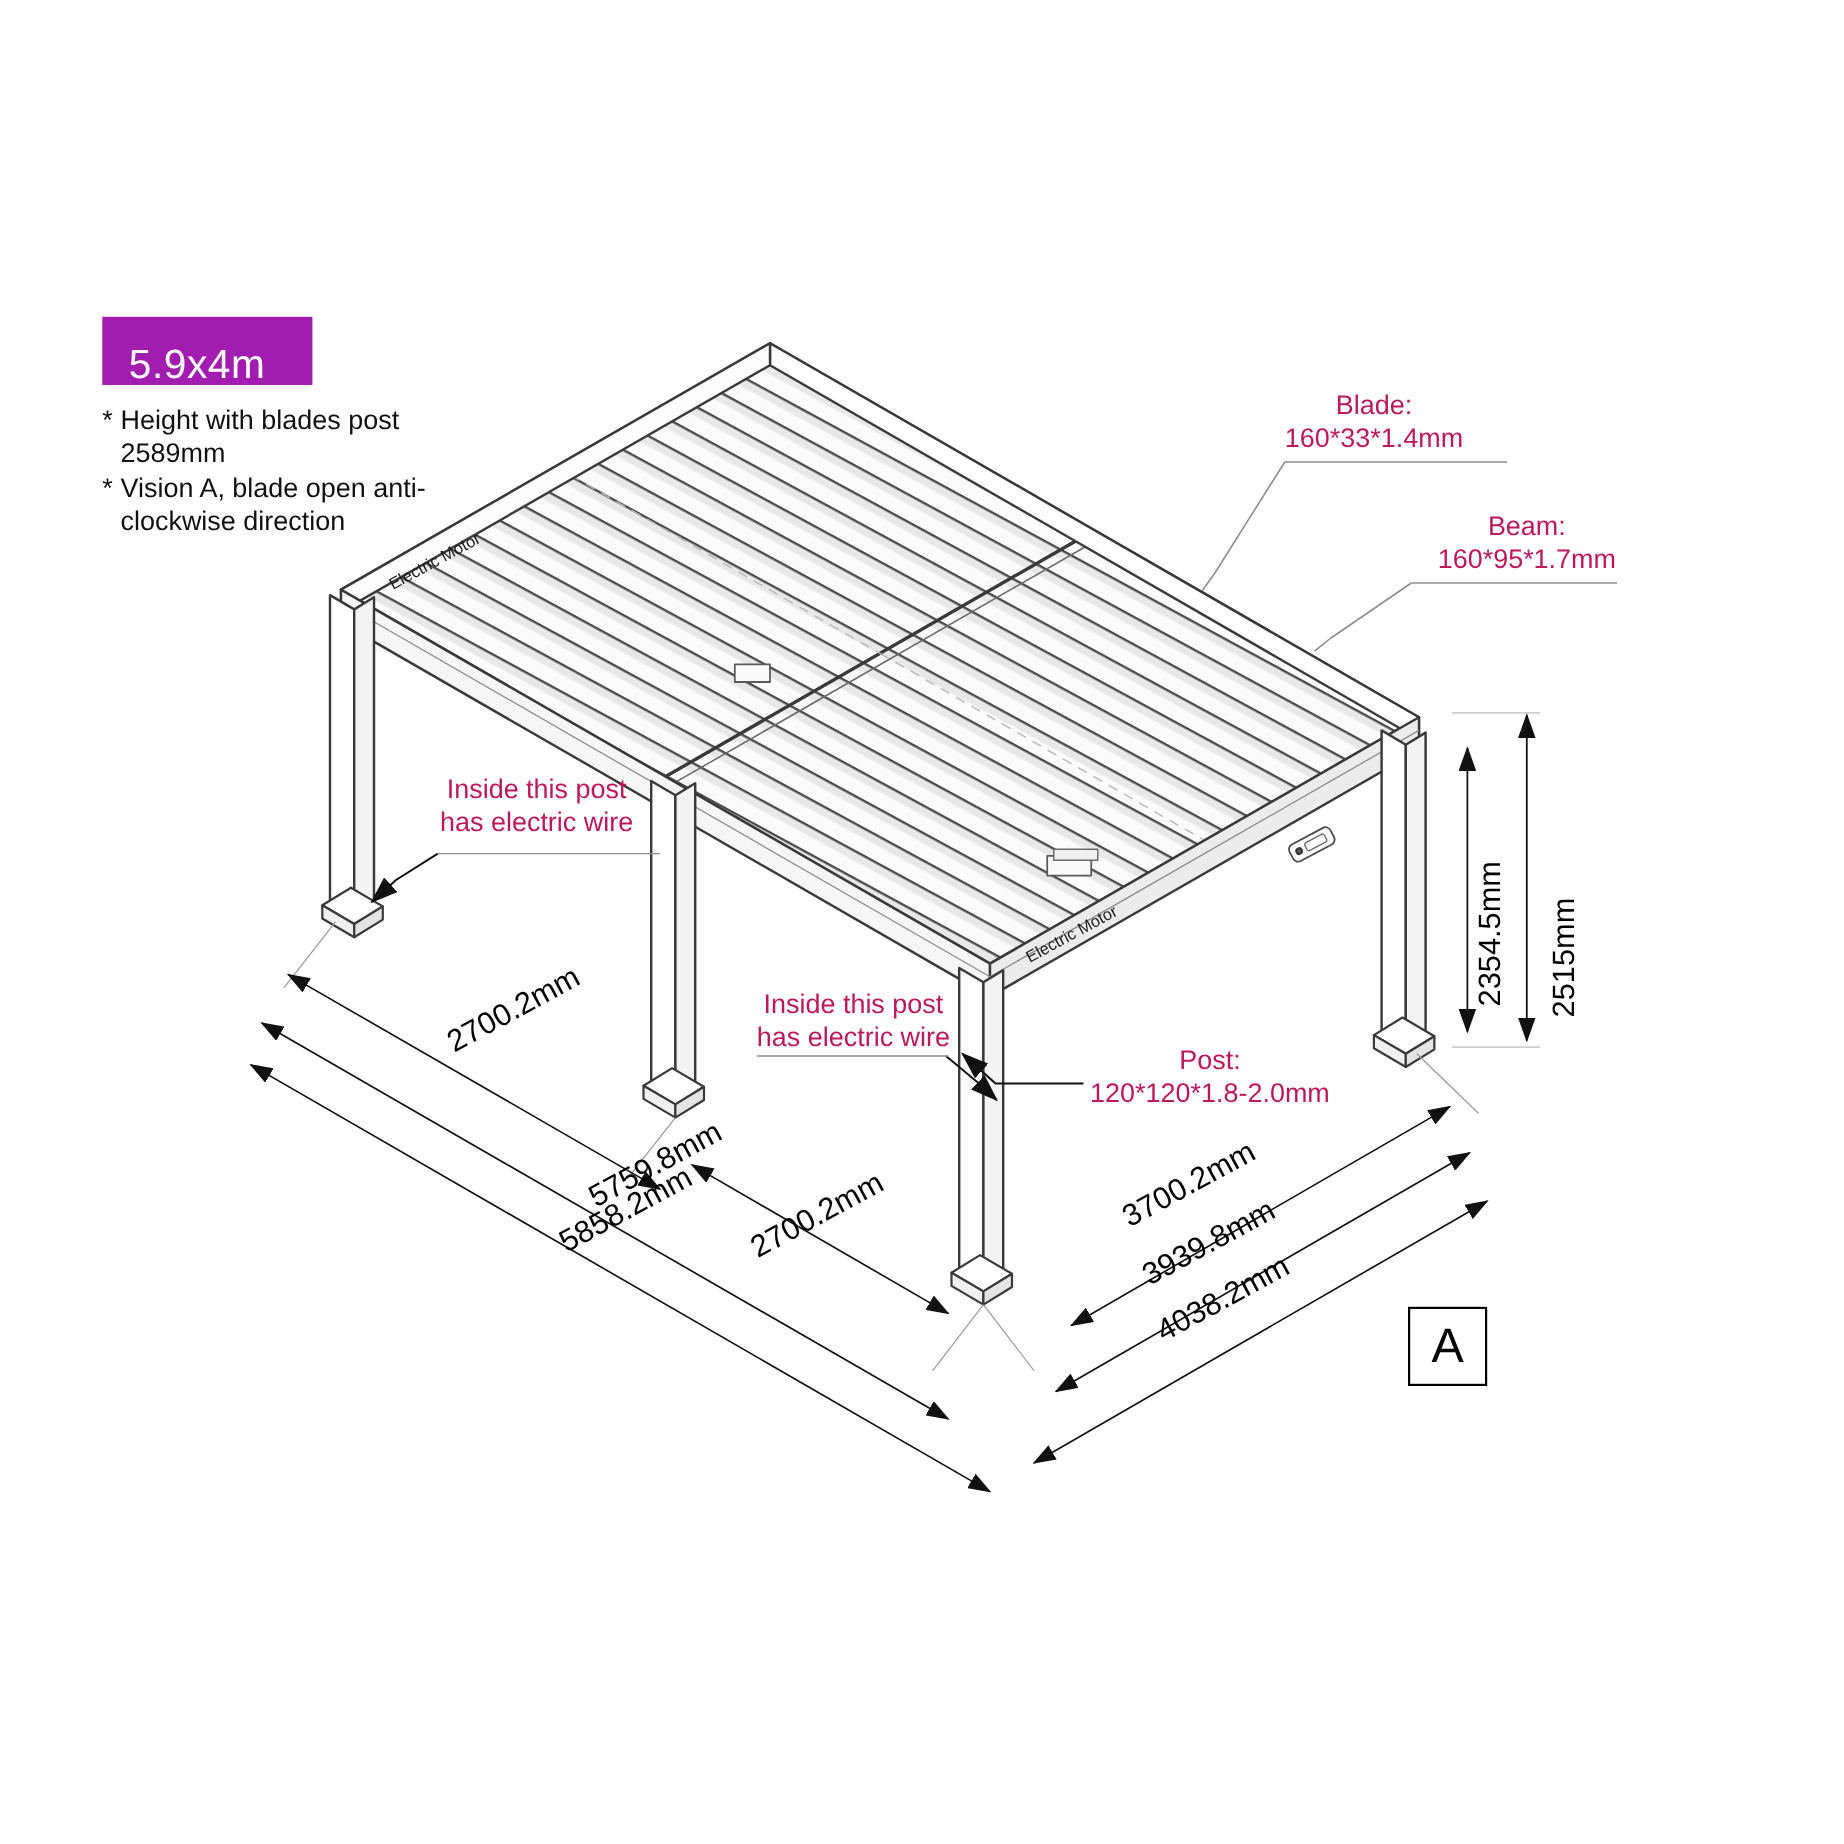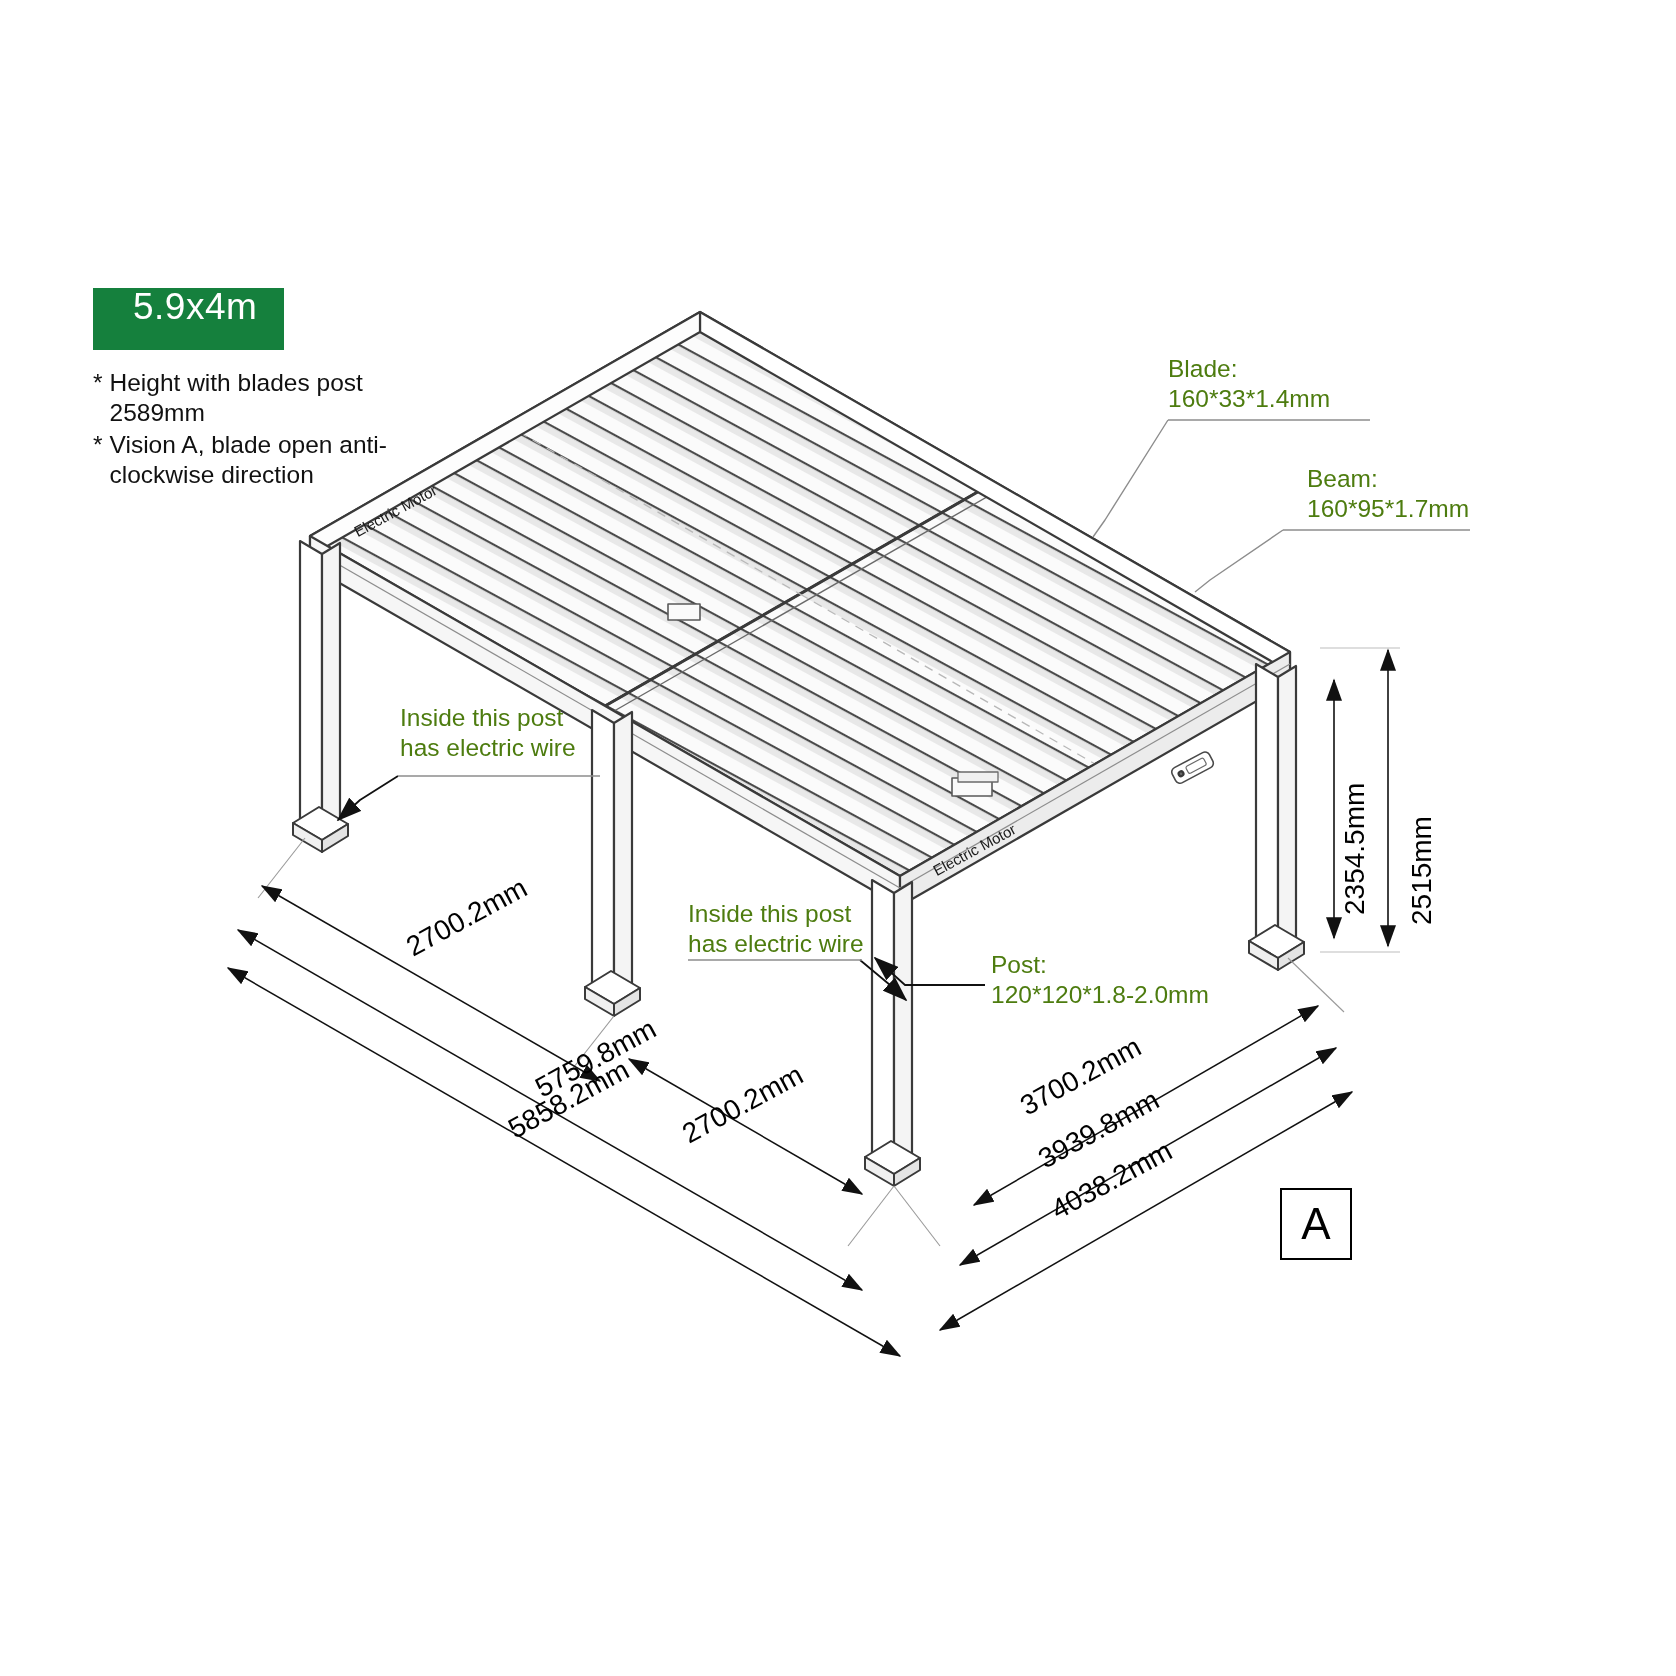--- a/index.html
+++ b/index.html
@@ -20,24 +20,24 @@
     position: absolute;
     left: 0; top: 0;
     width: 1676px;
     height: 1676px;
   }
   
   #size-badge {
     position: absolute;
     left: 93px; top: 288px;
     width: 191px; height: 62px;
-    background: #15803d;
+    background: #a21caf;
     display: flex;
-    align-items: flex-start;
-    padding-left: 40px;
+    align-items: flex-end;
+    padding-left: 24px;
   }
   #size-badge .badge-text {
     color: #ffffff;
     font-size: 37px;
     letter-spacing: 0.5px;
     line-height: 1;
     font-family: "Liberation Sans", sans-serif;
   }
   
   #notes {
@@ -51,22 +51,23 @@
     line-height: 30px;
     color: #111111;
     margin-bottom: 2px;
   }
   #notes .star { margin-right: 7px; }
   
   .callout {
     position: absolute;
     font-size: 24.5px;
     line-height: 30px;
-    color: #4d7c0f;
+    color: #be185d;
     white-space: pre-line;
+    text-align: center;
   }
   #blade-label  { left: 1168px; top: 354px; }
   #beam-label   { left: 1283px; top: 464px; margin-left: 24px; }
   #post-label   { left: 991px;  top: 950px; }
   #wire-label-1 { left: 400px;  top: 703px; }
   #wire-label-2 { left: 688px;  top: 899px; }
   
   .dim {
     position: absolute;
     font-size: 28px;

